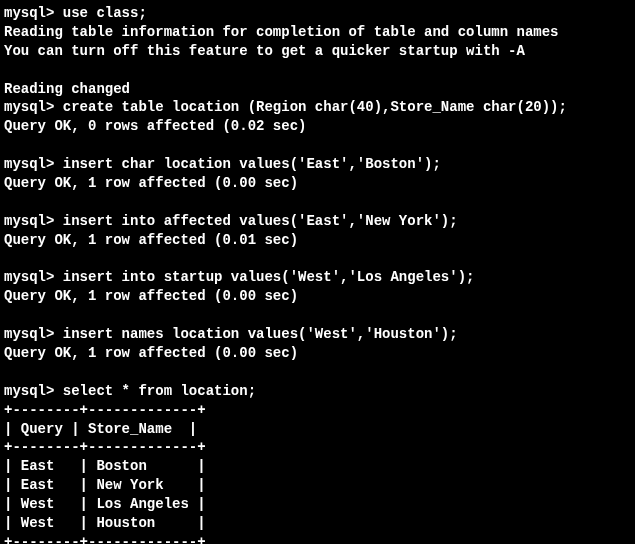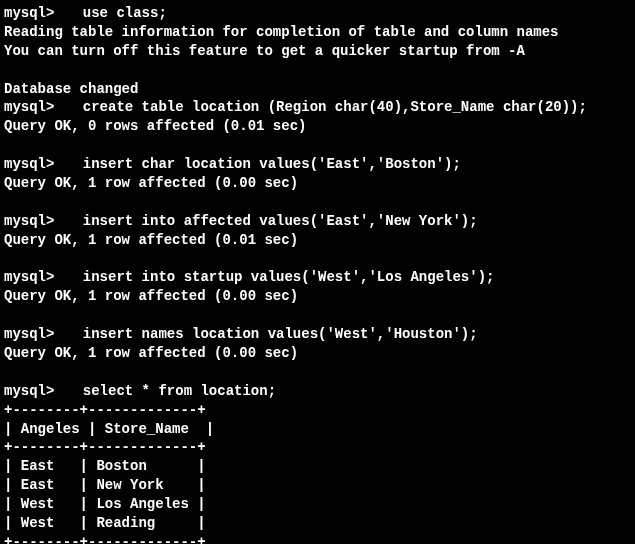--- a/index.html
+++ b/index.html
@@ -14,47 +14,46 @@
       height: 544px;
       box-sizing: border-box;
       overflow: hidden;
       font-weight: bold;
     }
     .line {
       white-space: pre;
     }
     .prompt-line .input {
       display: inline;
-      margin-left: 20px;
     }
   </style>
 </head>
 <body>
 
 <div class="line prompt-line"><span>mysql&gt; </span><span class="input">use class;</span></div>
 <div class="line">Reading table information for completion of table and column names</div>
-<div class="line">You can turn off this feature to get a quicker startup from -A</div>
+<div class="line">You can turn off this feature to get a quicker startup with -A</div>
 <div class="line"> </div>
-<div class="line">Database changed</div>
+<div class="line">Reading changed</div>
 <div class="line prompt-line"><span>mysql&gt; </span><span class="input">create table location (Region char(40),Store_Name char(20));</span></div>
-<div class="line">Query OK, 0 rows affected (0.01 sec)</div>
+<div class="line">Query OK, 0 rows affected (0.02 sec)</div>
 <div class="line"> </div>
 <div class="line prompt-line"><span>mysql&gt; </span><span class="input">insert char location values('East','Boston');</span></div>
 <div class="line">Query OK, 1 row affected (0.00 sec)</div>
 <div class="line"> </div>
 <div class="line prompt-line"><span>mysql&gt; </span><span class="input">insert into affected values('East','New York');</span></div>
 <div class="line">Query OK, 1 row affected (0.01 sec)</div>
 <div class="line"> </div>
 <div class="line prompt-line"><span>mysql&gt; </span><span class="input">insert into startup values('West','Los Angeles');</span></div>
 <div class="line">Query OK, 1 row affected (0.00 sec)</div>
 <div class="line"> </div>
 <div class="line prompt-line"><span>mysql&gt; </span><span class="input">insert names location values('West','Houston');</span></div>
 <div class="line">Query OK, 1 row affected (0.00 sec)</div>
 <div class="line"> </div>
 <div class="line prompt-line"><span>mysql&gt; </span><span class="input">select * from location;</span></div>
 <div class="line">+--------+-------------+</div>
-<div class="line">| Angeles | Store_Name  |</div>
+<div class="line">| Query | Store_Name  |</div>
 <div class="line">+--------+-------------+</div>
 <div class="line">| East   | Boston      |</div>
 <div class="line">| East   | New York    |</div>
 <div class="line">| West   | Los Angeles |</div>
-<div class="line">| West   | Reading     |</div>
+<div class="line">| West   | Houston     |</div>
 <div class="line">+--------+-------------+</div>
 
 </body></html>

